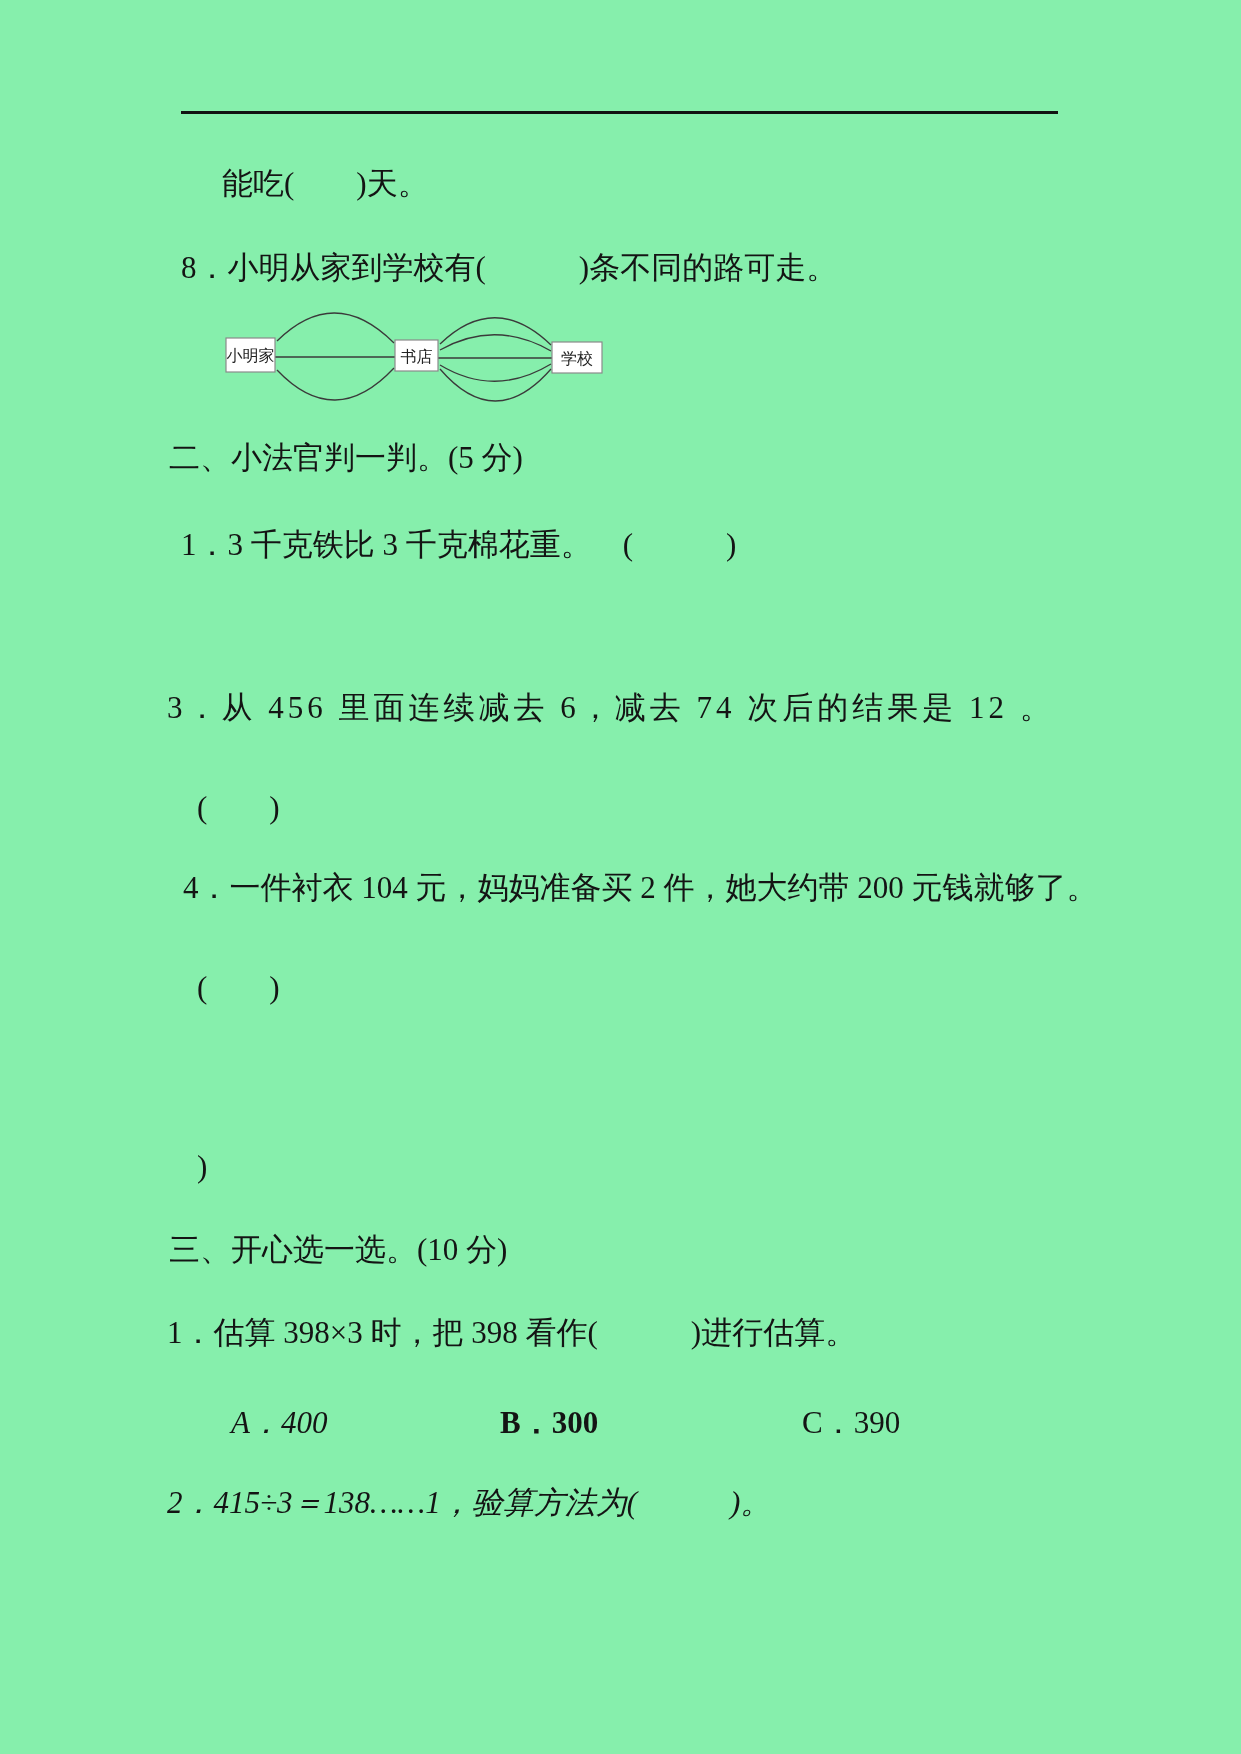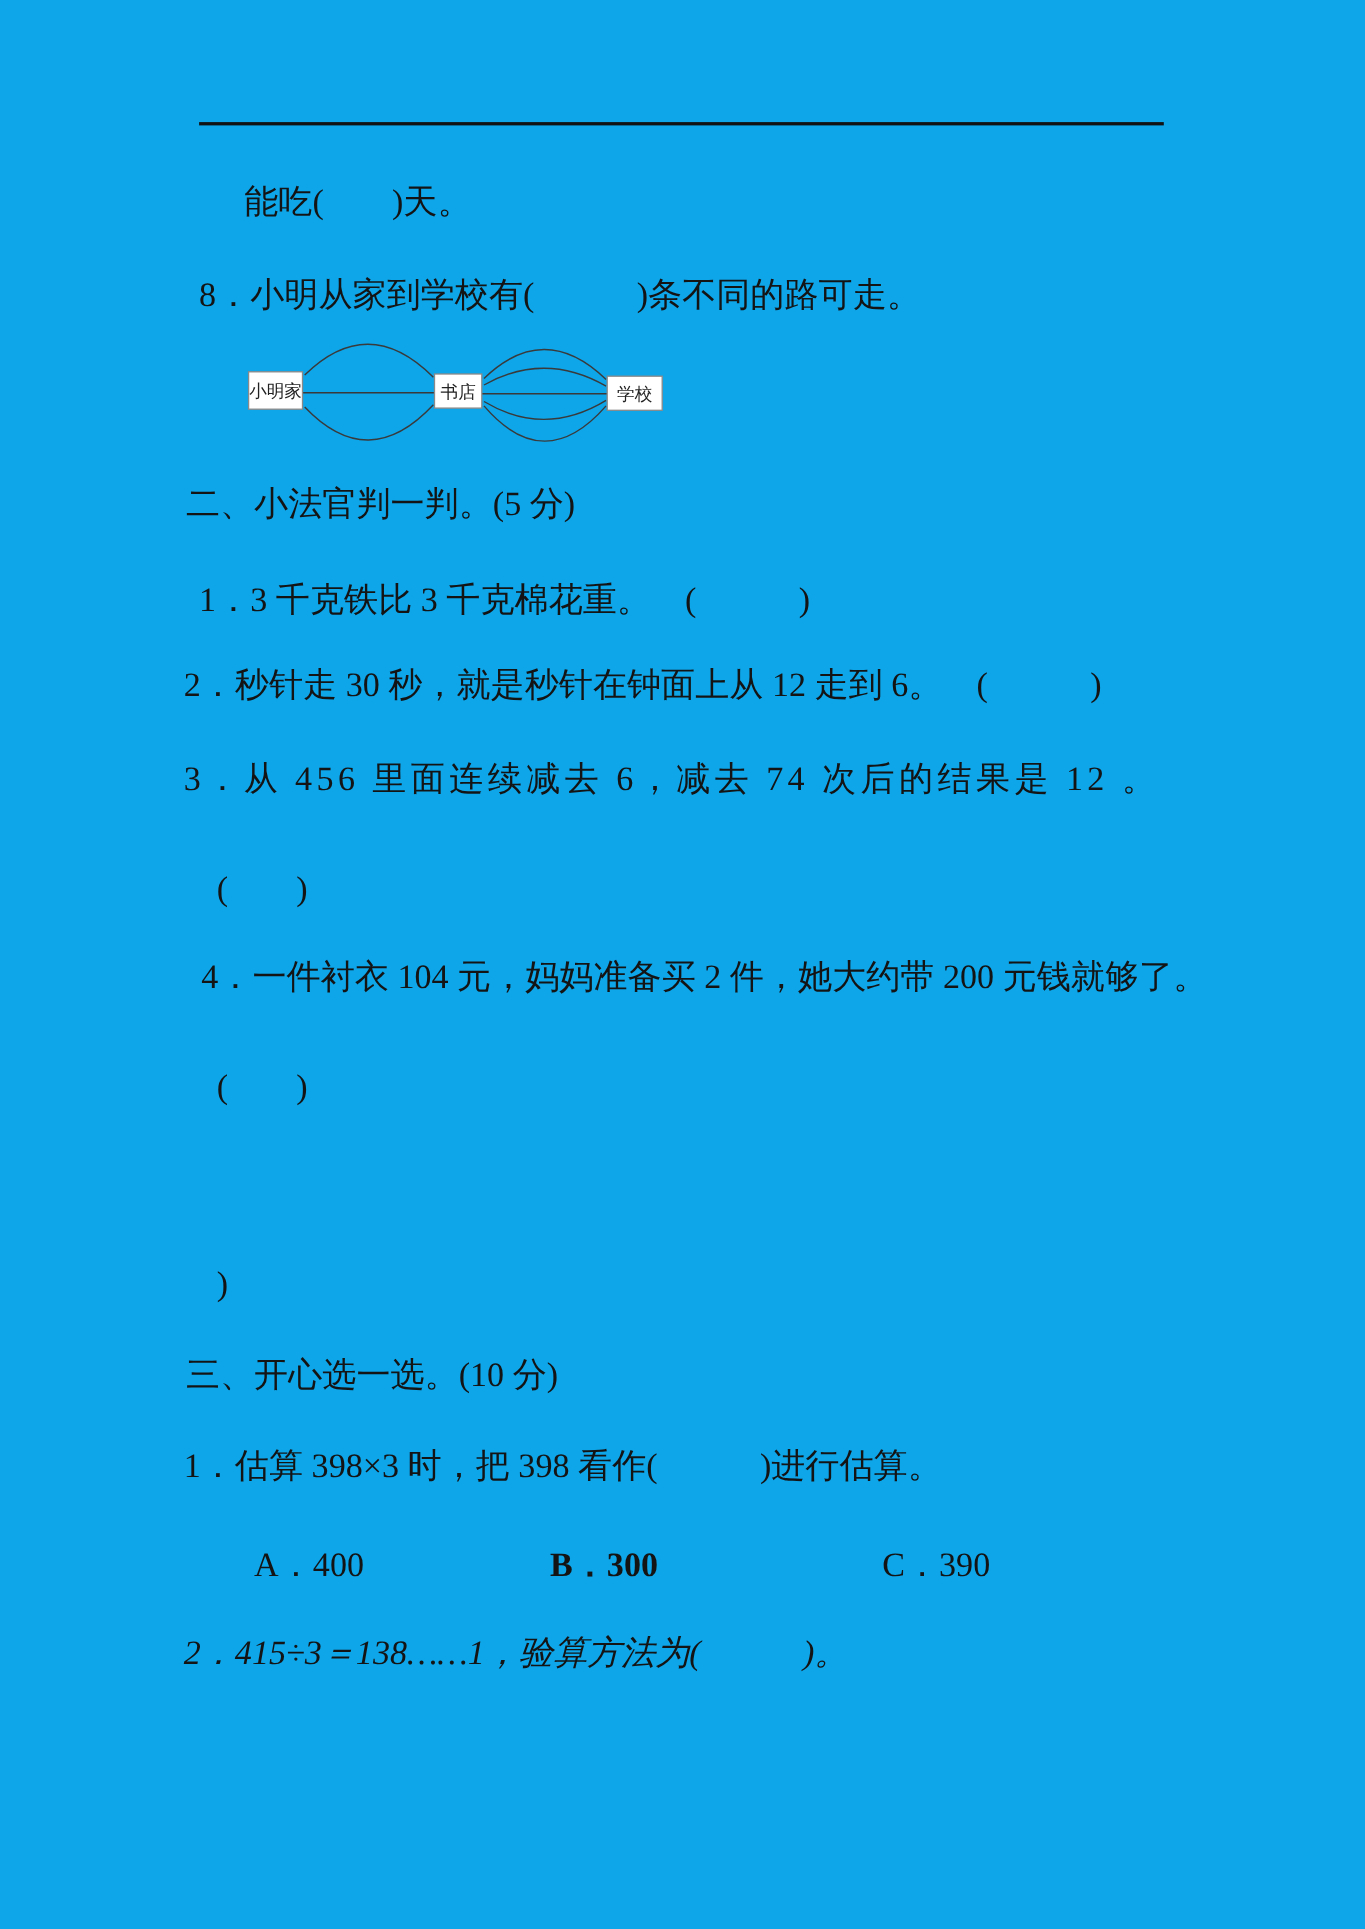--- a/index.html
+++ b/index.html
@@ -1,19 +1,19 @@
 <!DOCTYPE html>
 <html><head>
 <meta charset="utf-8">
 <style>
   html,body{margin:0;padding:0;background:#ffffff;}
   .page{
     position:relative;
     width:1241px;height:1754px;
-    background:#0ea5e9;
+    background:#86efac;
     font-family:"Liberation Serif","DejaVu Serif",serif;
     color:#141414;
     overflow:hidden;
   }
   #header-rule{
     position:absolute;left:181px;top:111px;
     width:877px;height:3px;background:#121212;
   }
   .line{
     position:absolute;
@@ -31,21 +31,21 @@
   #s2q1{left:181px;top:527px;text-align:right;}
   #s2q2{left:167px;top:605px;}
   #s2q3{left:167px;top:690px;letter-spacing:4px;}
   #s2q3p{left:197px;top:790px;}
   #s2q4{left:183px;top:870px;}
   #s2q4p{left:197px;top:970px;}
   #s2q5{left:167px;top:1049px;}
   #s2q5p{left:197px;top:1149px;}
   #h3{left:169px;top:1232px;}
   #c1{left:167px;top:1315px;}
-  #optA{left:231px;top:1405px;}
+  #optA{left:231px;top:1405px;font-style:italic;}
   #optB{left:500px;top:1405px;font-weight:bold;}
   #optC{left:802px;top:1405px;}
   #c2{left:167px;top:1485px;font-style:italic;}
 </style>
 </head>
 <body>
 
 <div class="page">
 
   <div id="header-rule"></div>
@@ -74,21 +74,20 @@
     <rect x="352" y="42" width="50" height="31"></rect>
     <text x="50.5" y="61" text-anchor="middle">小明家</text>
     <text x="216.5" y="62" text-anchor="middle">书店</text>
     <text x="377" y="64" text-anchor="middle">学校</text>
   </svg>
 
   <div class="line" id="h2">二、小法官判一判。(5 分)</div>
 
   <div class="line" id="s2q1">1．3 千克铁比 3 千克棉花重。　(　　　)</div>
 
-  <div class="line" id="s2q2">2．秒针走 30 秒，就是秒针在钟面上从 12 走到 6。　(　　　)</div>
 
   <div class="line" id="s2q3">3．从 456 里面连续减去 6，减去 74 次后的结果是 12 。</div>
   <div class="line" id="s2q3p">(　　)</div>
 
   <div class="line" id="s2q4">4．一件衬衣 104 元，妈妈准备买 2 件，她大约带 200 元钱就够了。</div>
   <div class="line" id="s2q4p">(　　)</div>
 
   <div class="line" id="s2q5p">)</div>
 
   <div class="line" id="h3">三、开心选一选。(10 分)</div>

